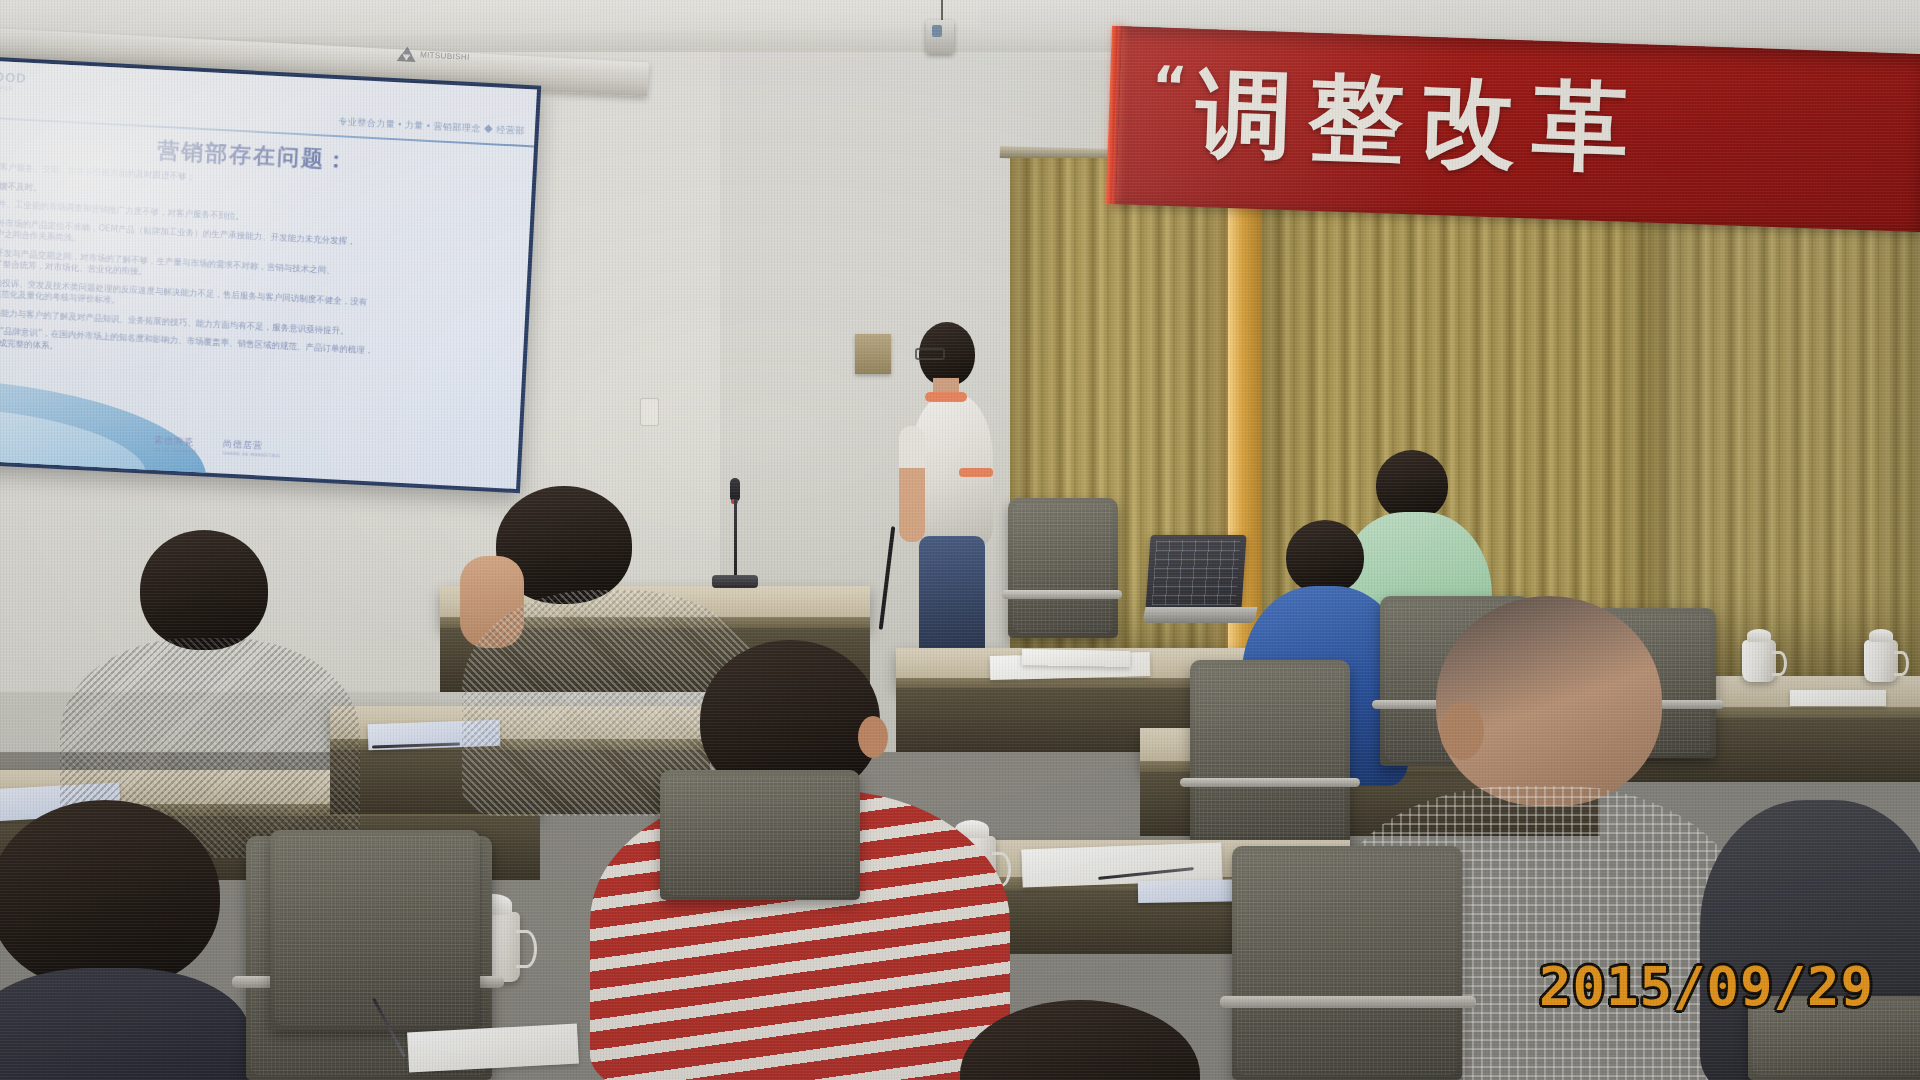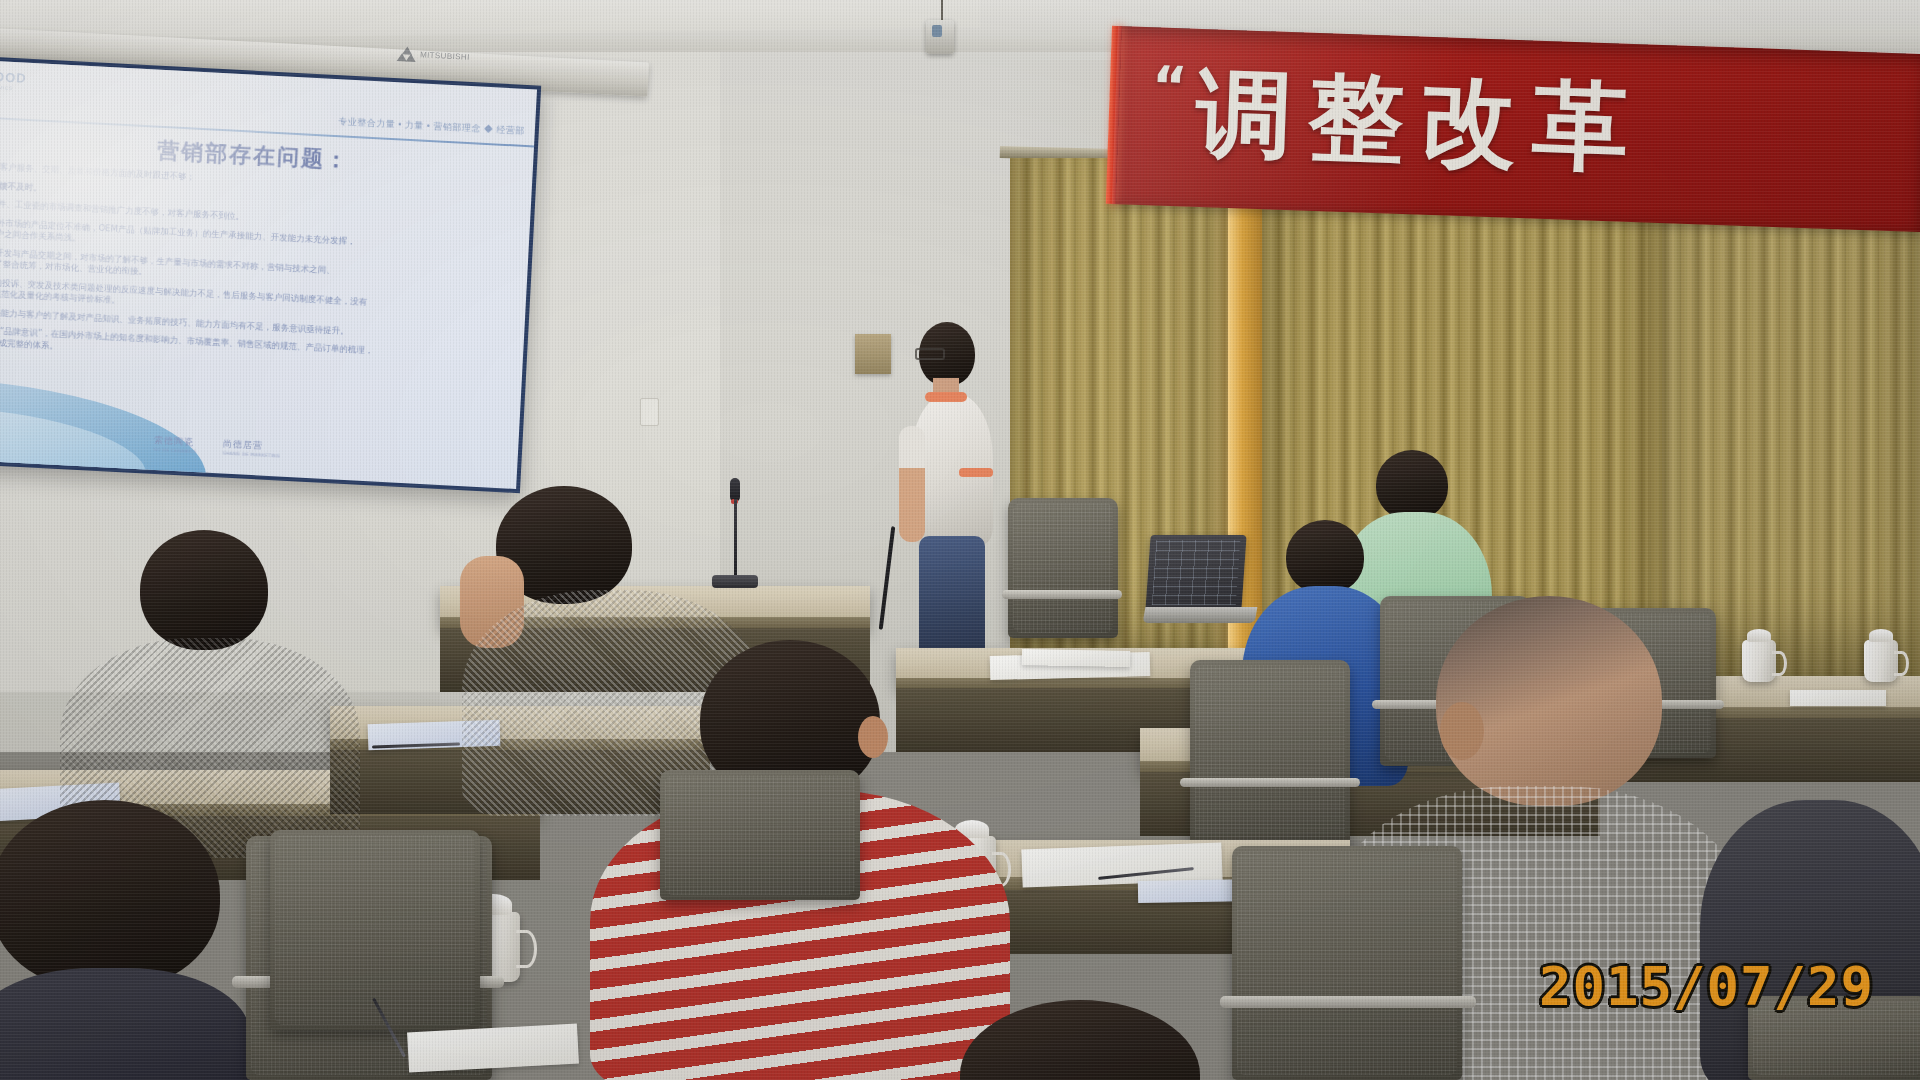--- a/index.html
+++ b/index.html
@@ -655,17 +655,17 @@
   <div class="chair" style="left:660px;top:770px;width:200px;height:130px;">
     <div class="mesh"></div>
   </div>
   <div class="chair" style="left:1748px;top:996px;width:180px;height:84px;">
     <div class="mesh"></div>
   </div>
 
   <div class="paper" style="left:408px;top:1028px;width:170px;height:40px;transform:rotate(-3deg);"></div>
   <div class="pen" style="left:356px;top:1026px;width:66px;transform:rotate(62deg);"></div>
 
-  <div class="datestamp">2015/07/29</div>
+  <div class="datestamp">2015/09/29</div>
 
   <div class="photo-grade"></div>
   <div class="photo-noise"></div>
 </div>
 
 </body></html>

